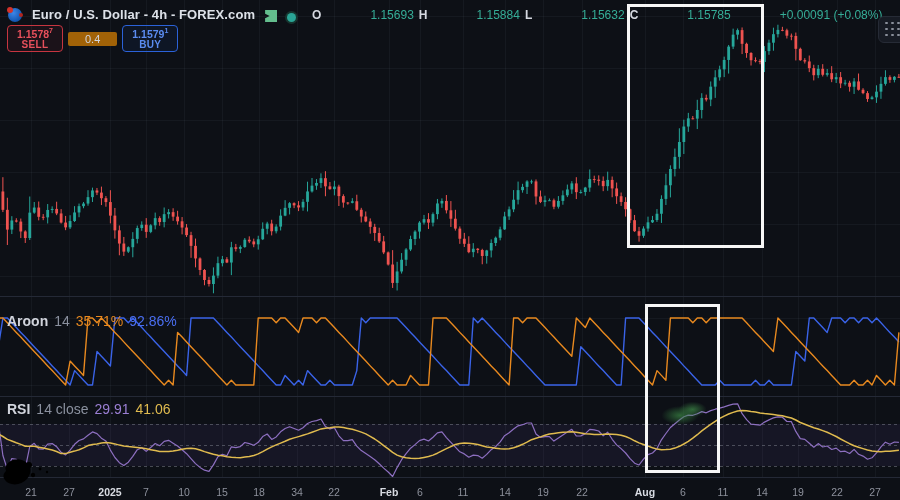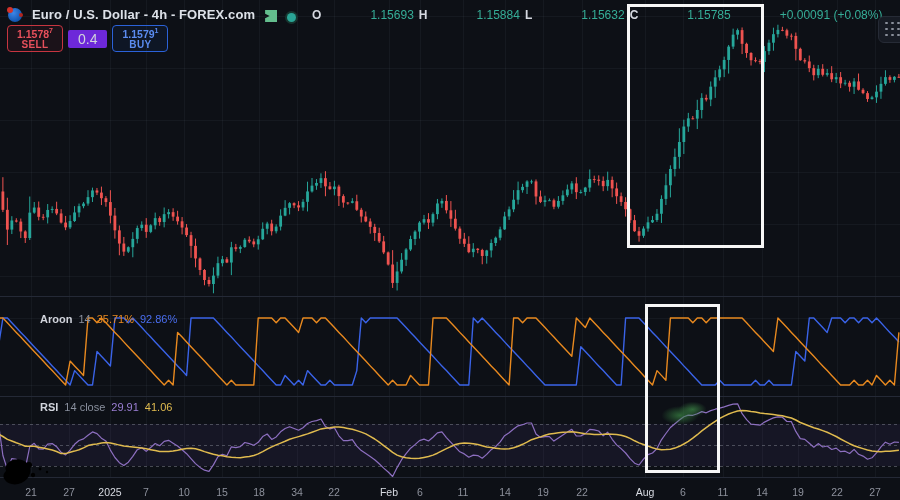--- a/index.html
+++ b/index.html
@@ -30,31 +30,31 @@
   .ohlc .v{color:#35ad97;margin-left:44px;}
   
   .trade{position:absolute;top:25px;left:7px;display:flex;align-items:center;gap:5px;z-index:6;}
   .tbtn{width:56px;height:27px;border-radius:4px;display:flex;flex-direction:column;
         align-items:center;justify-content:center;line-height:1.05;cursor:pointer;}
   .tbtn.sell{border:1px solid #c63540;background:rgba(198,53,64,0.08);color:#e8505c;}
   .tbtn.buy{border:1px solid #2b62d9;background:rgba(43,98,217,0.08);color:#5b8cf0;}
   .tbtn .p{font-size:10.5px;font-weight:700;}
   .tbtn .p sup{font-size:7px;}
   .tbtn .l{font-size:10px;font-weight:700;letter-spacing:.4px;}
-  .spread{font-size:14px;color:#d1d4dc;background:#6d28d9;border-radius:2px;padding:1px 10px;}
+  .spread{font-size:11px;color:#d1d4dc;background:#a16207;border-radius:2px;padding:1px 17px;}
   
   .irow{position:absolute;left:7px;z-index:6;display:flex;gap:6px;align-items:flex-end;
-        font-size:11px;white-space:nowrap;cursor:pointer;margin-left:33px;}
+        font-size:14px;white-space:nowrap;cursor:pointer;}
   .irow .nm{color:#d1d4dc;font-weight:700;}
   .irow .pr{color:#8a909e;}
   
   #time-axis{position:absolute;top:478px;left:0;width:900px;height:22px;z-index:4;cursor:ew-resize;}
   #time-axis .tick{position:absolute;top:8px;transform:translateX(-50%);
         font-size:10.5px;color:#8d919c;}
-  #time-axis .tick.major{color:#d8dbe2;font-weight:400;}
+  #time-axis .tick.major{color:#d8dbe2;font-weight:700;}
   
   .hl-box{position:absolute;border:3px solid #f6f6f6;z-index:5;background:transparent;}
   .green-blob{position:absolute;z-index:4;pointer-events:none;
       background:
         radial-gradient(26px 13px at 42% 58%, rgba(56,130,66,.75), rgba(56,130,66,0) 72%),
         radial-gradient(20px 11px at 68% 38%, rgba(67,150,77,.65), rgba(67,150,77,0) 70%);}
   .dots-btn{position:absolute;left:878px;top:16px;width:30px;height:27px;z-index:6;
       background:#171b24;border:1px solid #262b36;border-radius:6px;
       display:grid;grid-template-columns:repeat(3,4px);grid-template-rows:repeat(3,4px);
       gap:2px;align-content:center;justify-content:start;padding-left:6px;cursor:pointer;}

